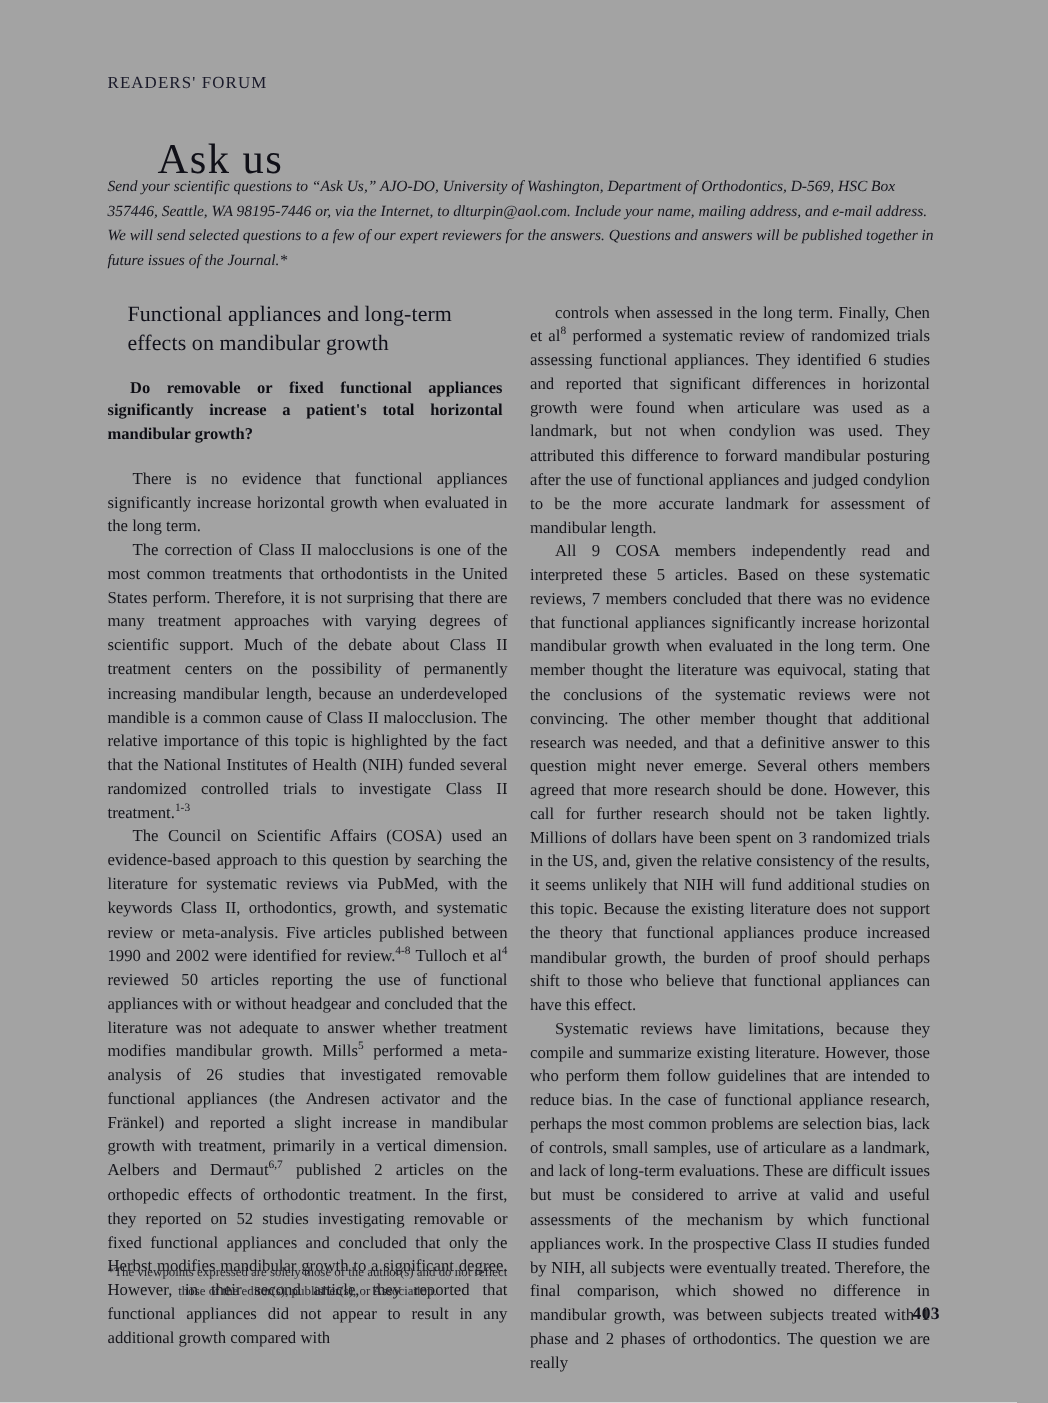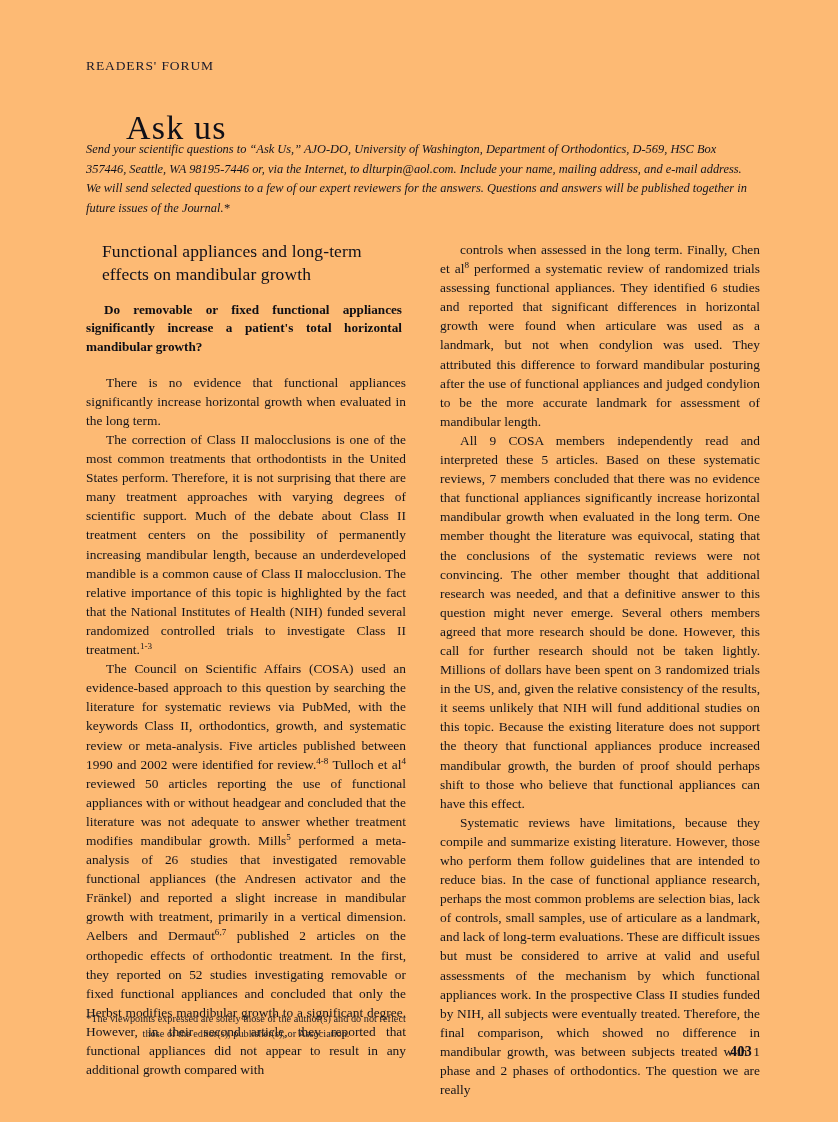--- a/index.html
+++ b/index.html
@@ -8,21 +8,21 @@
     background: #ffffff;
   }
   body {
     font-family: "Liberation Serif", "DejaVu Serif", serif;
     color: #151515;
   }
   #page {
     position: relative;
     width: 838px;
     height: 1122px;
-    background: #fdba74;
+    background: #a3a3a3;
     overflow: hidden;
     box-sizing: border-box;
   }
 
   
   .running-head {
     position: absolute;
     left: 86px;
     top: 58px;
     font-size: 13.5px;
@@ -66,21 +66,21 @@
     top: 240px;
     width: 666px;
     height: 790px;
   }
   .col {
     position: absolute;
     top: 0;
     width: 320px;
   }
   .col-left  { left: 0; }
-  .col-right { left: 354px; }
+  .col-right { left: 338px; }
 
   .section-title {
     font-size: 17.5px;
     line-height: 1.33;
     font-weight: 400;
     color: #10101a;
     margin: 0 0 14px 16px;
     letter-spacing: 0.1px;
   }
 

